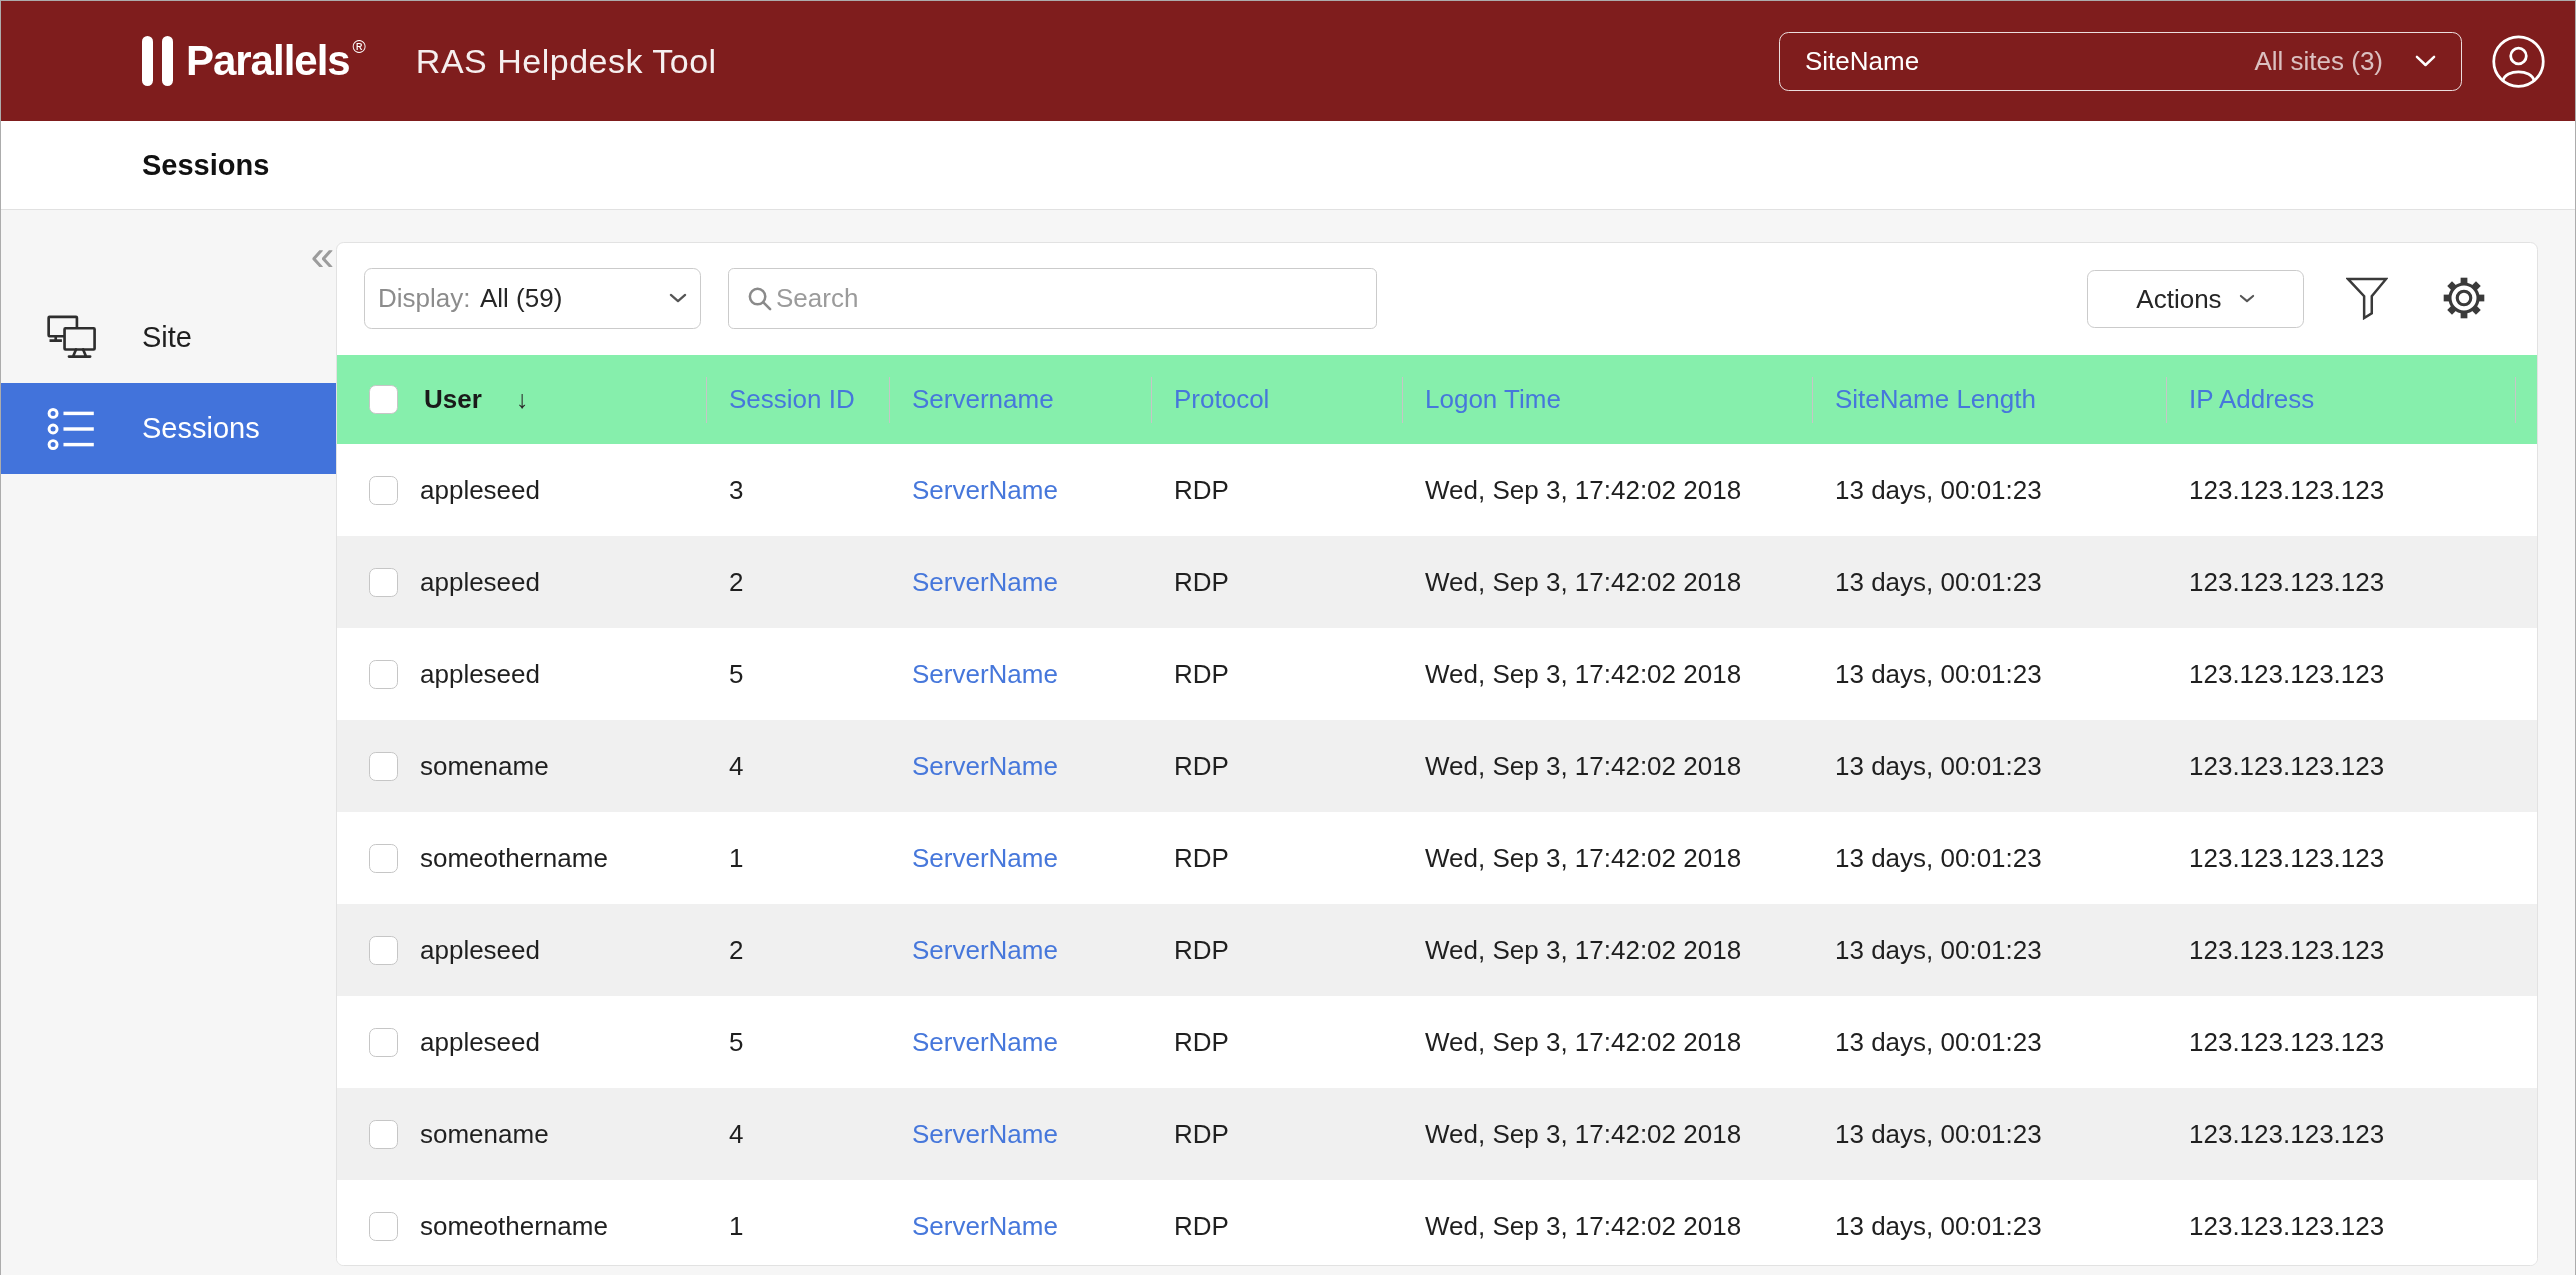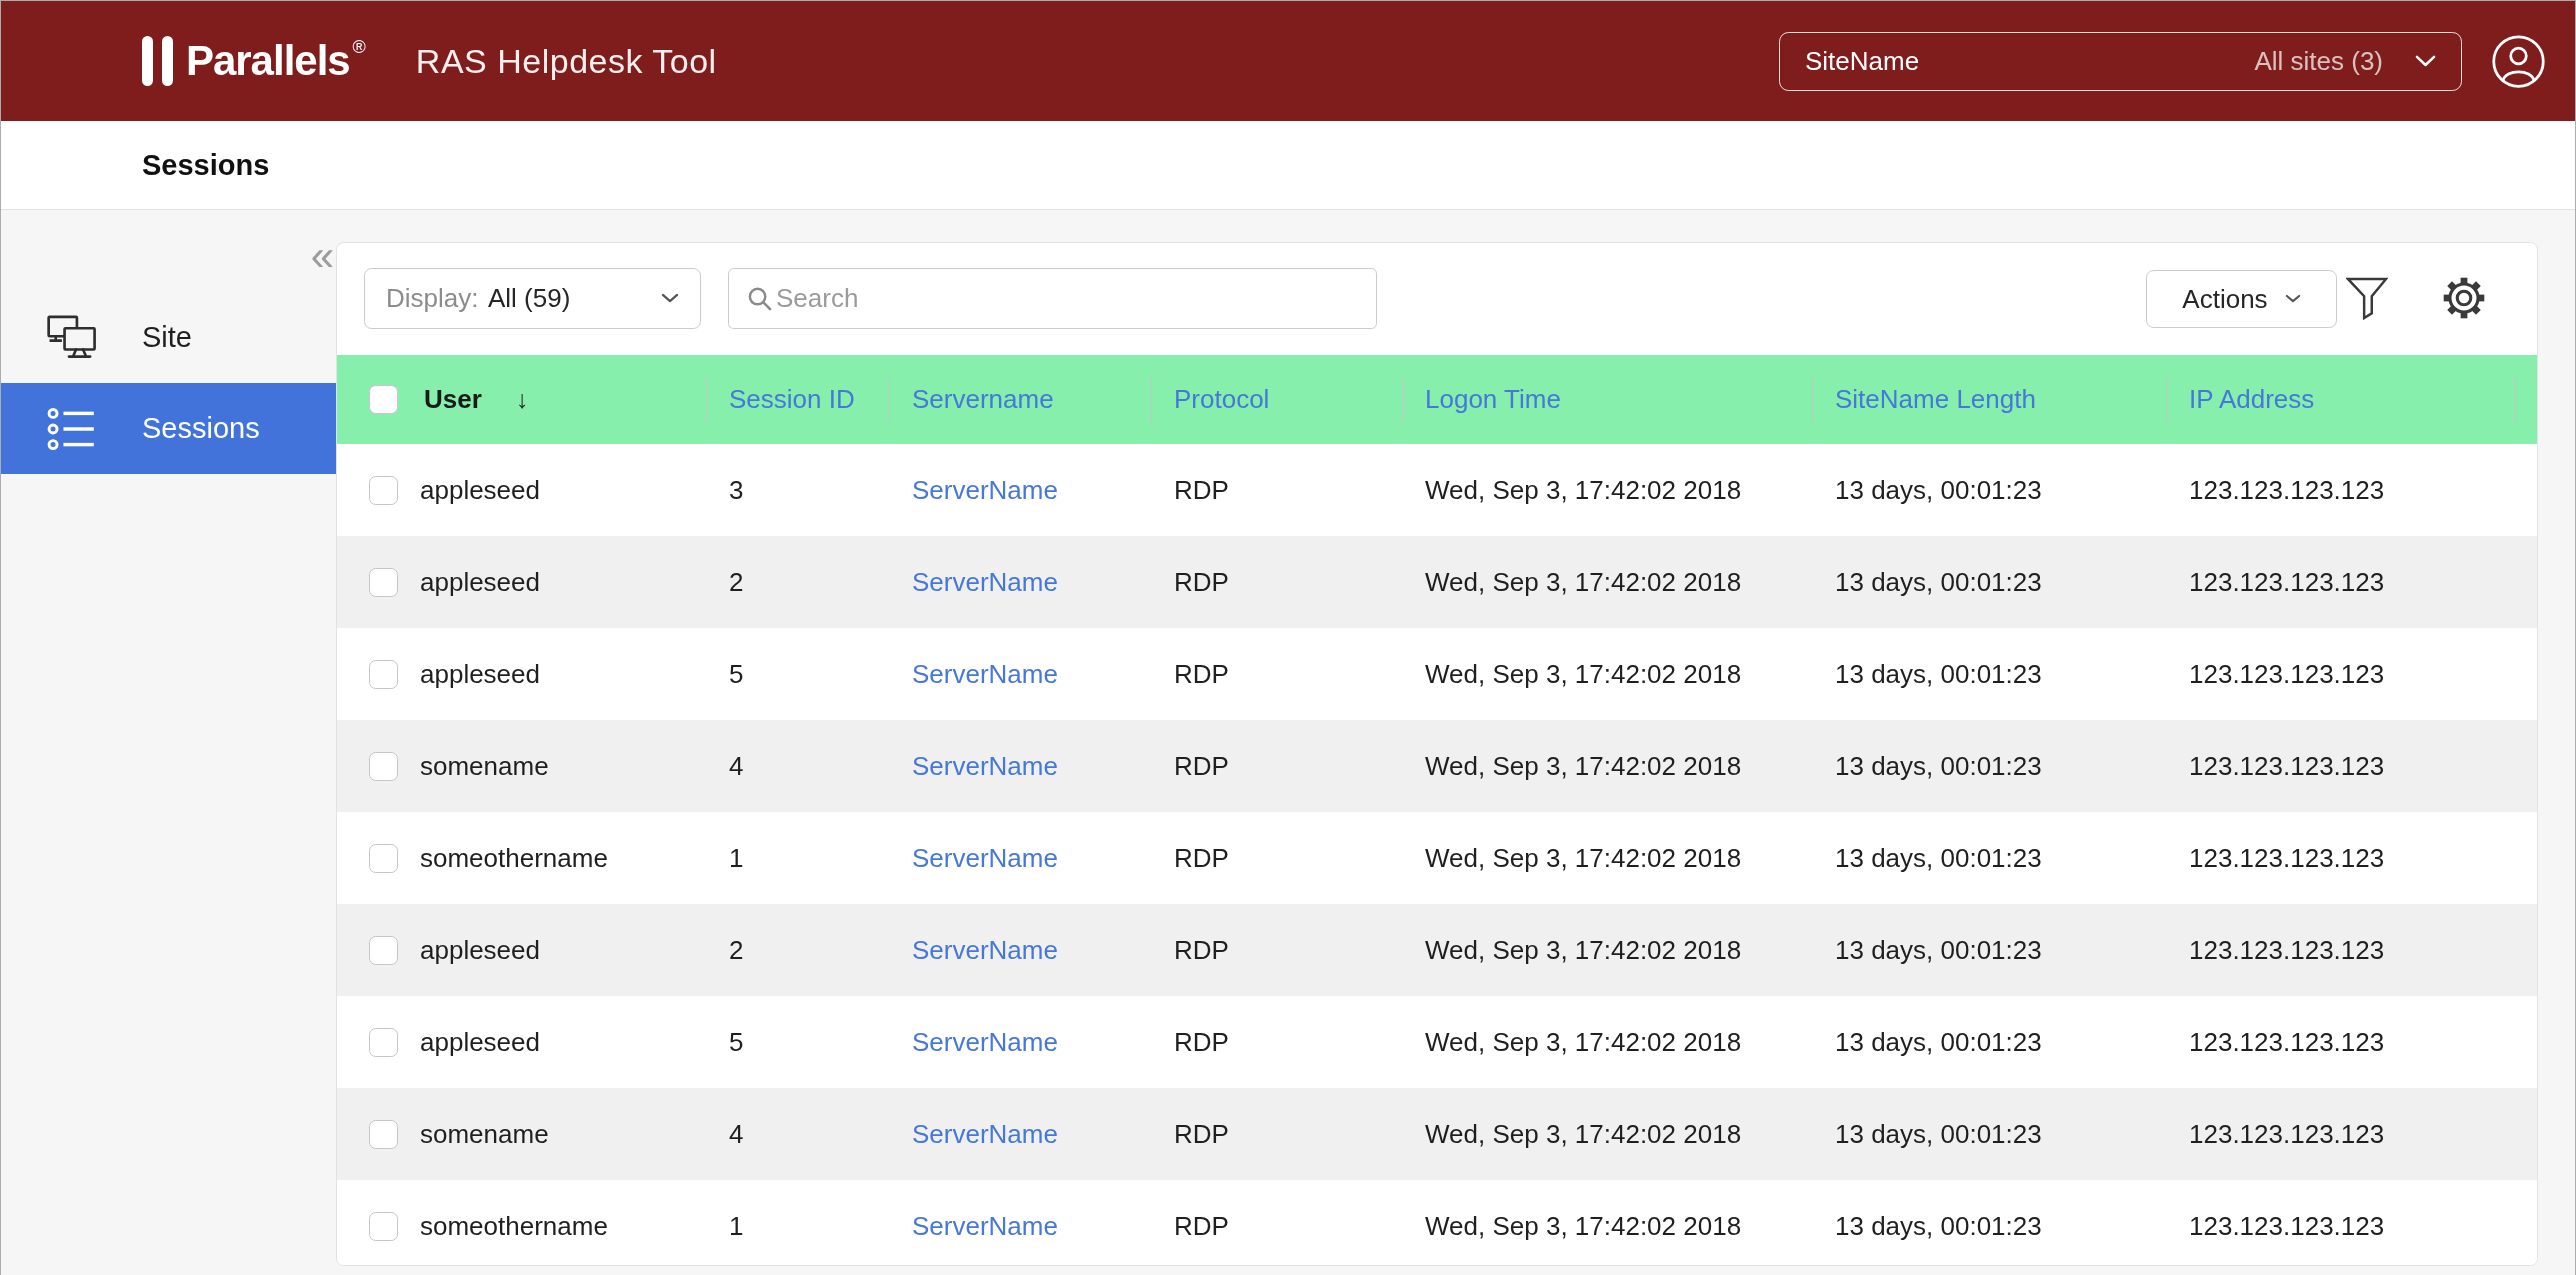--- a/index.html
+++ b/index.html
@@ -50,30 +50,30 @@
   
   .card{
     position:absolute;left:335px;top:32px;width:2202px;height:1024px;
     background:#fff;border:1px solid #E2E2E2;border-radius:7.6px;overflow:hidden;
   }
   .toolbar{position:relative;height:112px;}
   .ctrl{
     position:absolute;border:1.9px solid #CBCBCB;border-radius:7.6px;background:#fff;
     display:flex;align-items:center;font-size:26px;color:#262626;cursor:pointer;
   }
-  .display-dd{left:27px;top:25px;width:337px;height:61px;padding:0 21px;}
+  .display-dd{left:27px;top:25px;width:337px;height:61px;padding:0 13px;}
   .display-dd .lab{color:#8C8C8C;margin-right:9.5px;}
   .display-dd .chev{margin-left:auto;}
   .search-box{left:391px;top:25px;width:649px;height:61px;border-radius:5.7px;padding:0 17px;cursor:text;}
   .search-box input{
     border:none;outline:none;background:transparent;font:inherit;color:#333;
     width:100%;margin-left:3px;padding:0;
   }
   .search-box input::placeholder{color:#9B9B9B;}
-  .actions-btn{left:1809px;top:27px;width:191px;height:58px;justify-content:center;gap:17px;}
+  .actions-btn{left:1750px;top:27px;width:217px;height:58px;justify-content:center;gap:17px;}
   .icon-btn{position:absolute;cursor:pointer;background:none;border:none;padding:0;}
   .funnel-btn{left:2009px;top:34px;}
   .gear-btn{left:2102px;top:30px;}
   
   .grid-row{
     display:grid;grid-template-columns:369px 183px 262px 251px 410px 354px 350px 1fr;
     align-items:center;
   }
   .thead{height:89px;background:#86efac;font-size:26px;}
   .thead .hcell{color:#4677DB;padding-left:23px;position:relative;height:100%;display:flex;align-items:center;cursor:pointer;}

